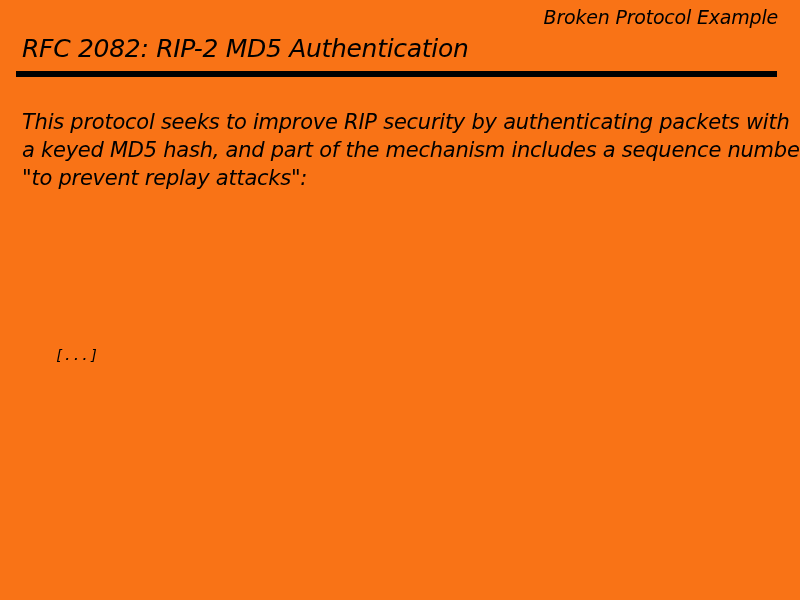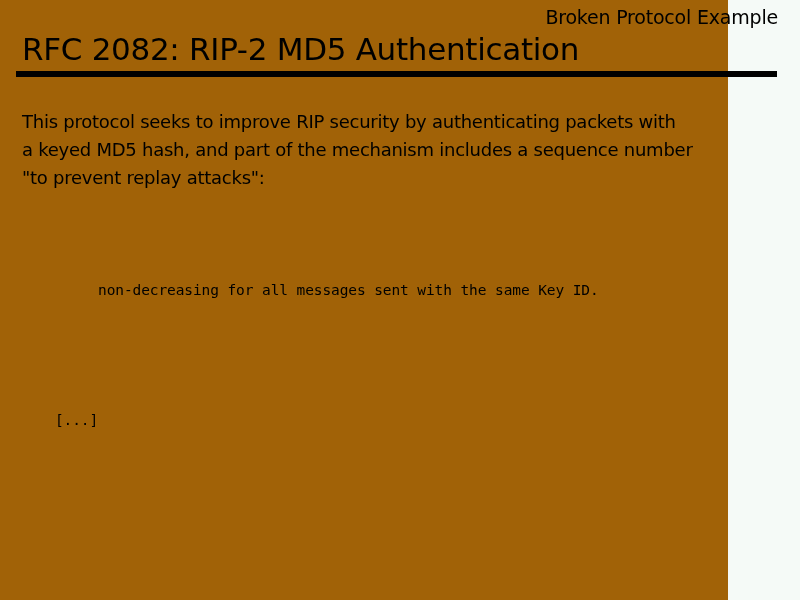--- a/index.html
+++ b/index.html
@@ -10,23 +10,24 @@
     width: 800px;
     height: 600px;
     background: #f5faf7;
     color: #000000;
     font-family: "DejaVu Sans", sans-serif;
     overflow: hidden;
   }
 
   .slide {
     position: relative;
-    width: 728px;
+    width: 800px;
     height: 600px;
-    background: #a16207;
+    background: #f97316;
+    font-style: italic;
   }
 
   
   .kicker {
     position: absolute;
     top: 6px;
     left: 0;
     width: 778px;
     text-align: right;
     font-family: "DejaVu Sans", sans-serif;
@@ -35,21 +36,21 @@
     letter-spacing: -0.2px;
     color: #000000;
     white-space: nowrap;
   }
 
   .slide-title {
     position: absolute;
     top: 34px;
     left: 22px;
     font-family: "DejaVu Sans", sans-serif;
-    font-size: 31px;
+    font-size: 25px;
     line-height: 30px;
     letter-spacing: -0.3px;
     color: #000000;
     white-space: nowrap;
   }
 
   .title-rule {
     position: absolute;
     top: 71px;
     left: 16px;
@@ -58,21 +59,21 @@
     background: #000000;
   }
 
   
   .intro {
     position: absolute;
     top: 108px;
     left: 22px;
     width: 752px;
     font-family: "DejaVu Sans", sans-serif;
-    font-size: 18px;
+    font-size: 21px;
     line-height: 28px;
     letter-spacing: -0.25px;
     color: #000000;
   }
   .intro .ln {
     display: block;
     white-space: nowrap;
   }
 
   
@@ -108,21 +109,20 @@
 
   <div class="title-rule"></div>
 
   <div class="intro">
     <span class="ln">This protocol seeks to improve RIP security by authenticating packets with</span>
     <span class="ln">a keyed MD5 hash, and part of the mechanism includes a sequence number</span>
     <span class="ln">"to prevent replay attacks":</span>
   </div>
 
   <div class="quote">
-    <span class="qline">        non-decreasing for all messages sent with the same Key ID.</span>
     <span class="qgap"></span>
     <span class="qline">   [...]</span>
     <span class="qgap"></span>
     
     
     
   </div>
 
 </div>
 

